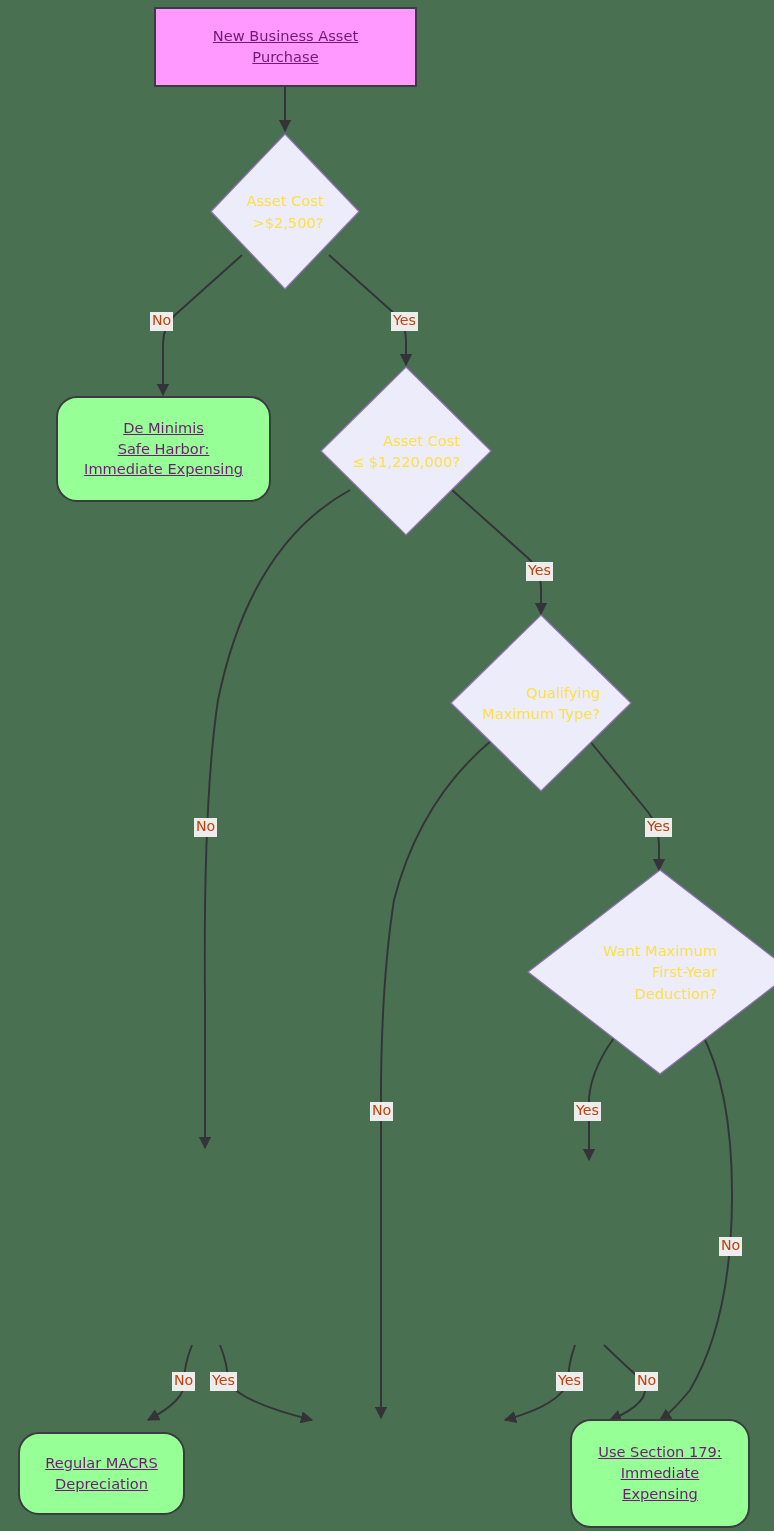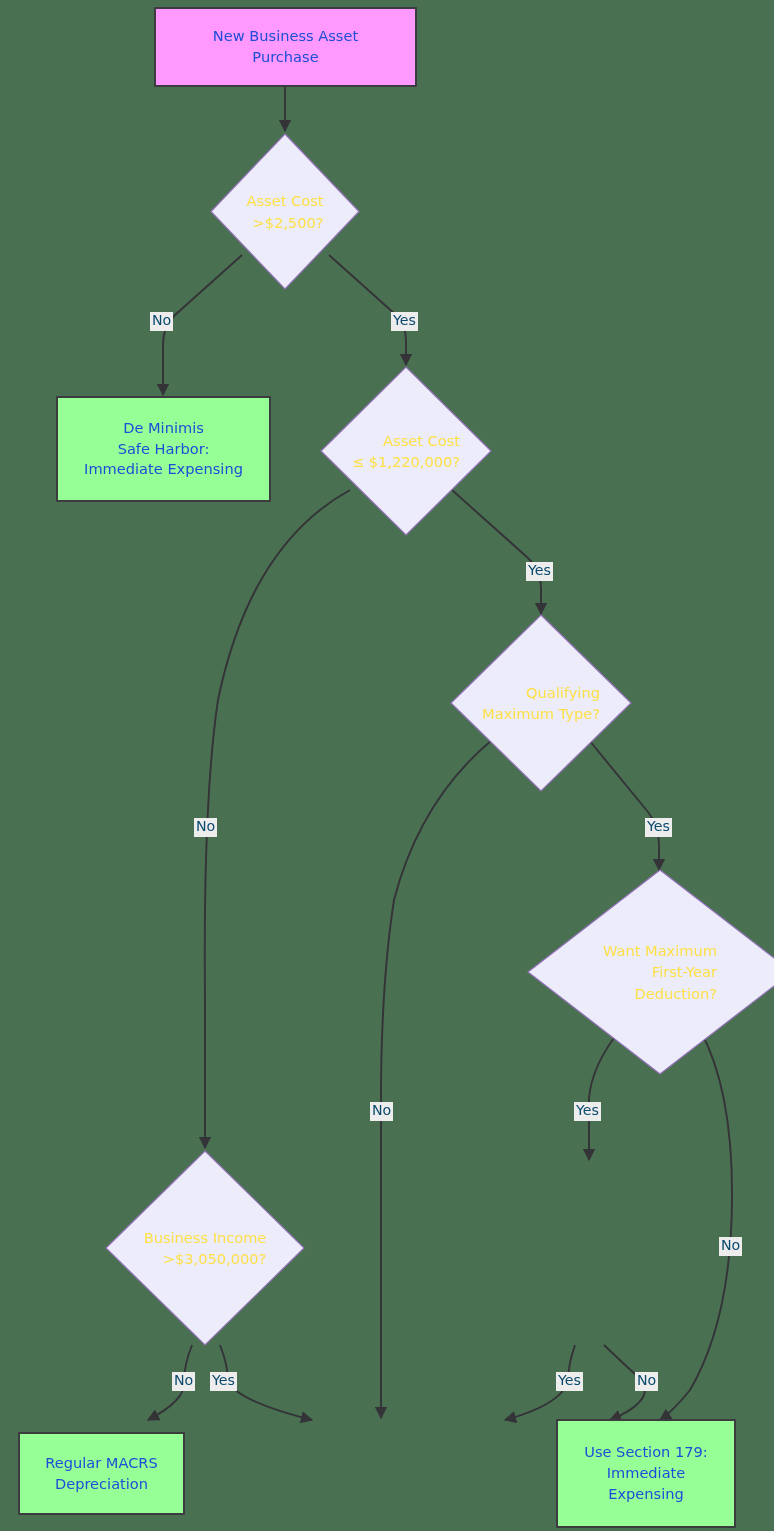--- a/index.html
+++ b/index.html
@@ -25,34 +25,36 @@
     height: 1531px;
     pointer-events: none;
   }
   .node {
     position: absolute;
     box-sizing: border-box;
     display: flex;
     align-items: center;
     justify-content: center;
     text-align: center;
-    color: #1d4ed8;
+    color: #701a75;
     line-height: 1.42;
     white-space: pre-line;
+    text-decoration: underline;
   }
   .node-rect {
     border: 2.1px solid #3b3b40;
     border-radius: 1px;
     font-size: 14.6px;
   }
   .node-start {
     background: #ff99ff;
   }
   .node-result {
     background: #96ff96;
+    border-radius: 21px;
   }
   .node-dia-wrap {
     position: absolute;
   }
   .node-dia-shape {
     position: absolute;
     left: 0; top: 0;
     width: 100%; height: 100%;
   }
   .node-dia-label {
@@ -65,21 +67,21 @@
     justify-content: center;
     text-align: right;
     font-size: 14.6px;
     color: #fde047;
     line-height: 1.45;
     white-space: pre-line;
   }
   .edge-label {
     position: absolute;
     background: #ededed;
-    color: #0c4a6e;
+    color: #c2410c;
     font-size: 14.2px;
     line-height: 1.1;
     padding: 1px 2px 2px 2px;
     box-sizing: border-box;
     text-align: center;
     white-space: nowrap;
   }
 </style>
 </head>
 <body>
@@ -155,34 +157,27 @@
 
   <div class="node-dia-wrap" style="left:527px; top:869px; width:266px; height:206px;">
     <svg class="node-dia-shape" viewBox="0 0 266 206" preserveAspectRatio="none">
       <polygon points="133,1 265,103 133,205 1,103" fill="#ececfb" stroke="#9370b8" stroke-width="1.2"></polygon>
     </svg>
     <div class="node-dia-label">Want Maximum
 First-Year
 Deduction?</div>
   </div>
 
-  <div class="node-dia-wrap" style="left:105px; top:1150px; width:200px; height:196px;">
-    <svg class="node-dia-shape" viewBox="0 0 200 196" preserveAspectRatio="none">
-      <polygon points="100,1 199,98 100,195 1,98" fill="#ececfb" stroke="#9370b8" stroke-width="1.2"></polygon>
-    </svg>
-    <div class="node-dia-label">Business Income
-&gt;$3,050,000?</div>
-  </div>
 
 
   <div class="node node-rect node-result" style="left:18px; top:1432px; width:167px; height:83px;">Regular MACRS
 Depreciation</div>
 
 
-  <div class="node node-rect node-result" style="left:556px; top:1419px; width:180px; height:109px;">Use Section 179:
+  <div class="node node-rect node-result" style="left:570px; top:1419px; width:180px; height:109px;">Use Section 179:
 Immediate
 Expensing</div>
 
   <div class="edge-label" style="left:150px; top:312px;">No</div>
 
   <div class="edge-label" style="left:391px; top:312px;">Yes</div>
 
   <div class="edge-label" style="left:526px; top:562px;">Yes</div>
 
   <div class="edge-label" style="left:194px; top:818px;">No</div>

